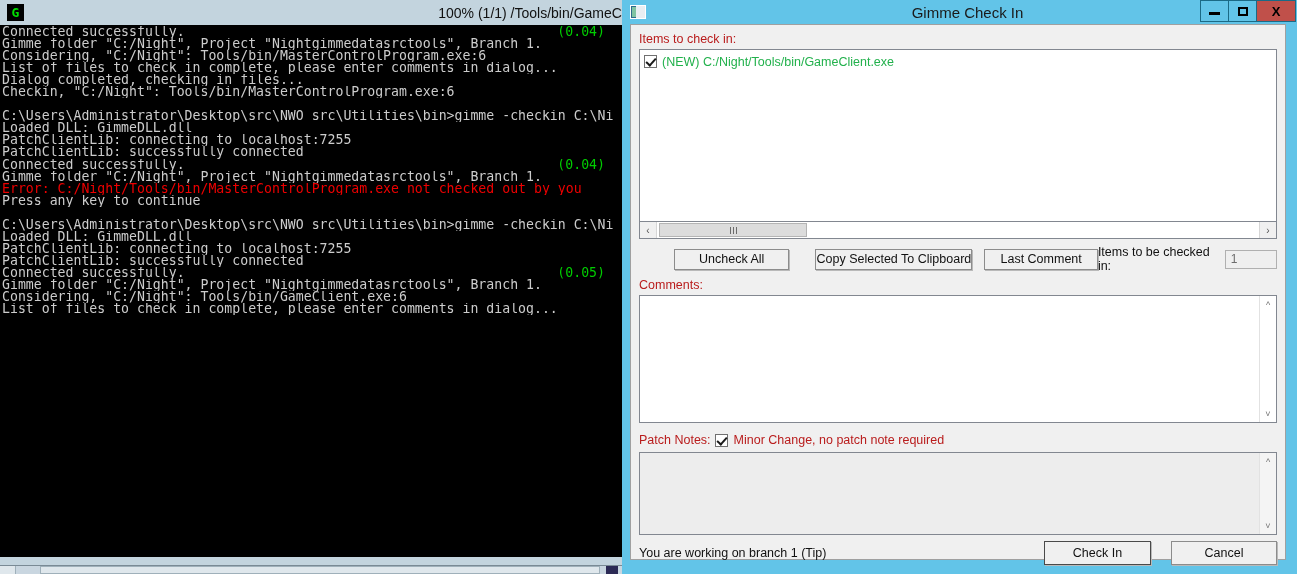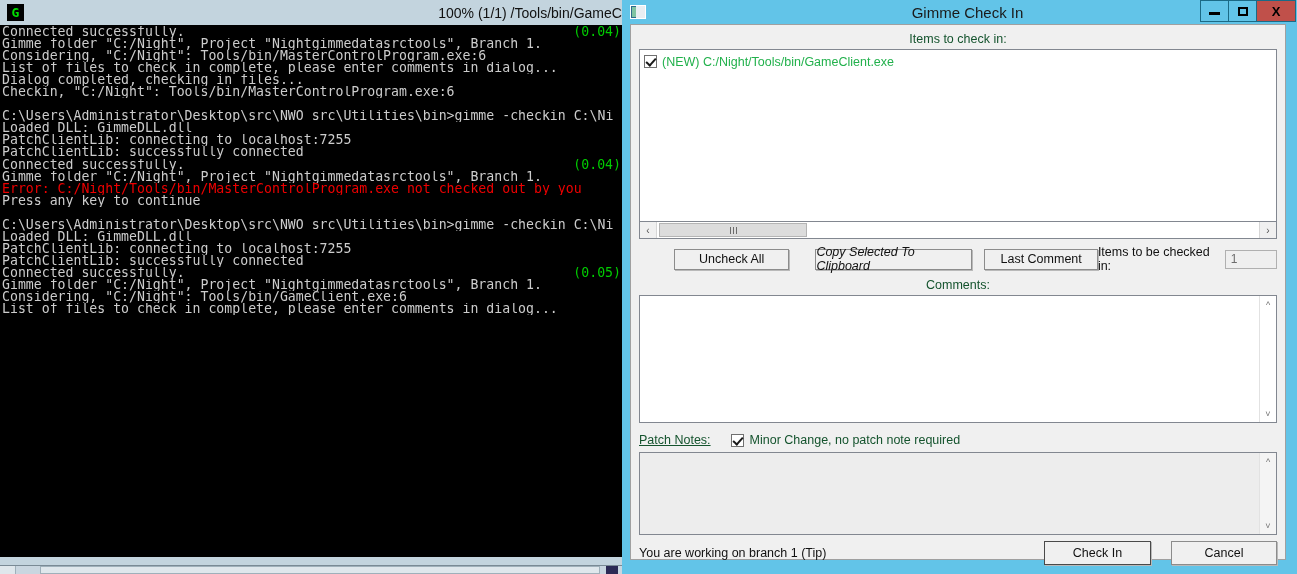--- a/index.html
+++ b/index.html
@@ -74,21 +74,21 @@
   }
   .cline {
     height: 12.05px;
     position: relative;
     white-space: pre;
     overflow: hidden;
   }
   .cline .txt { display: inline; }
   .ctime {
     position: absolute;
-    right: 8px;
+    right: 24px;
     top: 0;
     color: #00cc00;
   }
   .cerr { color: #ee0000; }
 
   
   #console-bottom-strip {
     position: absolute;
     left: 0;
     bottom: 0;
@@ -230,24 +230,23 @@
     width: 656px;
     height: 536px;
     background: #f0f0f0;
     border: 1px solid #a0a0a0;
     box-sizing: border-box;
     padding: 6px 8px 0 8px;
   }
 
   .flabel {
     font-size: 12.5px;
-    color: #14532d;
+    color: #b91c1c;
     font-family: "Liberation Sans", sans-serif;
     line-height: 16px;
-    text-align: center;
   }
 
   
   #items-list {
     margin-top: 2px;
     height: 173px;
     background: #ffffff;
     border: 1px solid #828790;
     box-sizing: border-box;
     position: relative;
@@ -349,21 +348,21 @@
     box-sizing: border-box;
     font-family: "Liberation Sans", sans-serif;
     font-size: 12.5px;
     color: #111;
     display: flex;
     align-items: center;
     justify-content: center;
     box-shadow: 1px 1px 0 #b9b9b9;
   }
   #btn-uncheck { width: 122px; margin-left: 35px; }
-  #btn-copy { width: 166px; margin-left: 26px; font-style: italic; }
+  #btn-copy { width: 166px; margin-left: 26px; }
   #btn-last { width: 120px; margin-left: 12px; }
   #items-count-wrap {
     margin-left: auto;
     display: flex;
     align-items: center;
   }
   #items-count-label {
     font-size: 12.5px;
     color: #111;
     margin-right: 6px;
@@ -418,21 +417,21 @@
     color: #707070;
   }
   #comments-box { height: 128px; margin-top: 2px; }
 
   #patch-row {
     display: flex;
     align-items: center;
     margin-top: 8px;
     height: 18px;
   }
-  #patch-label { margin-right: 20px; text-decoration: underline; }
+  #patch-label { margin-right: 4px; }
   #patch-chk {
     width: 13px;
     height: 13px;
     border: 1px solid #707070;
     background: #fff;
     box-sizing: border-box;
     position: relative;
     margin-right: 6px;
   }
   #patch-chk::after {

